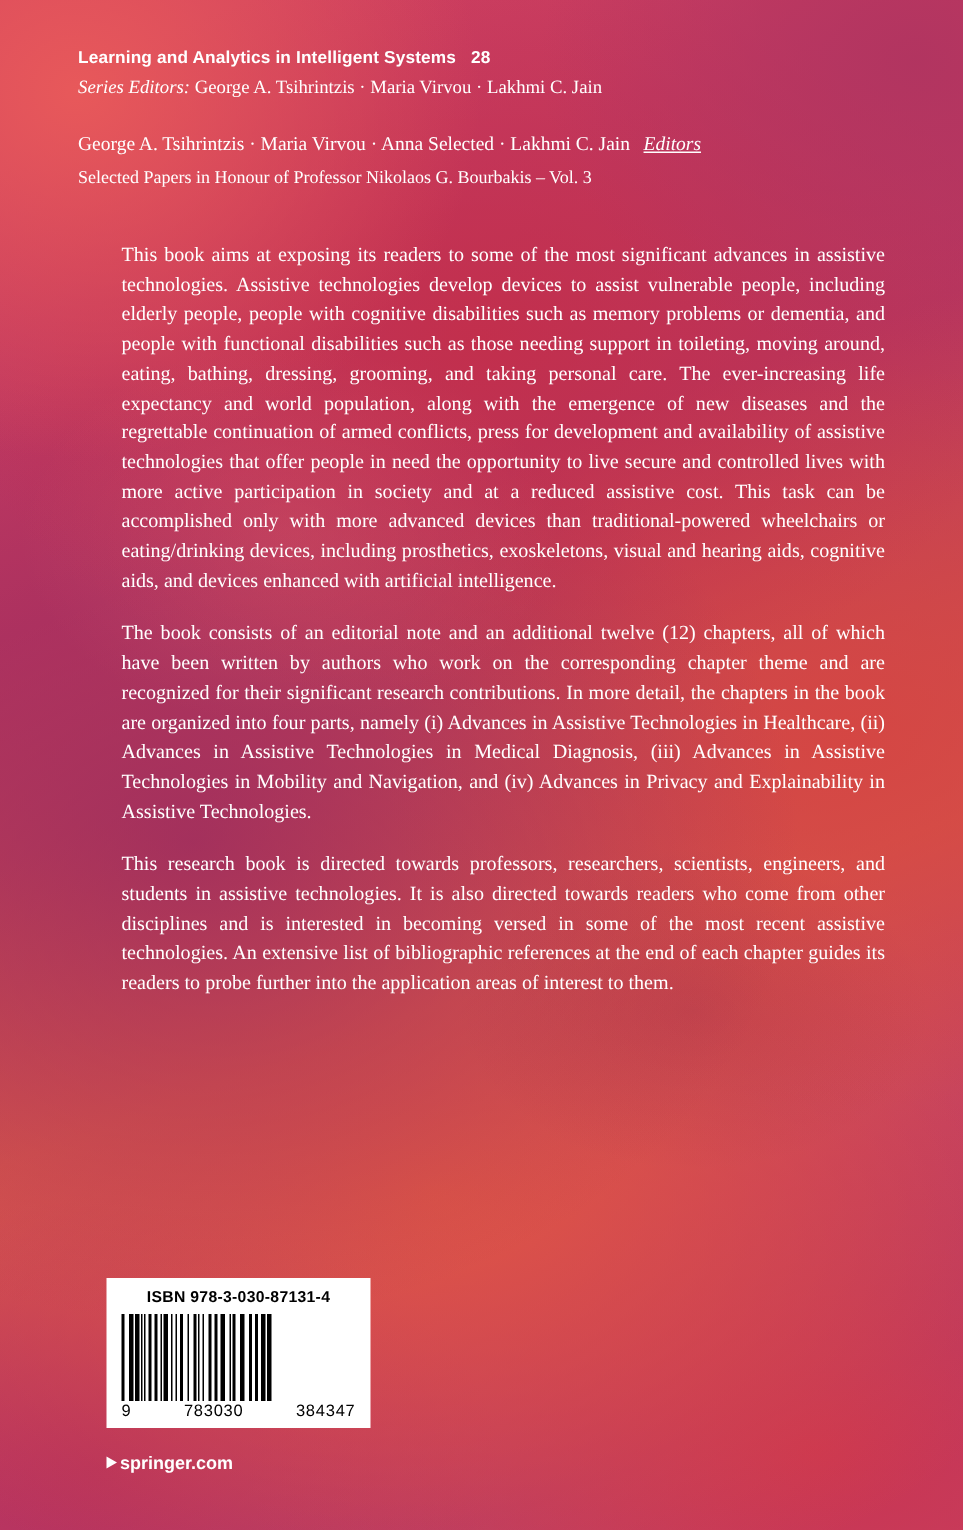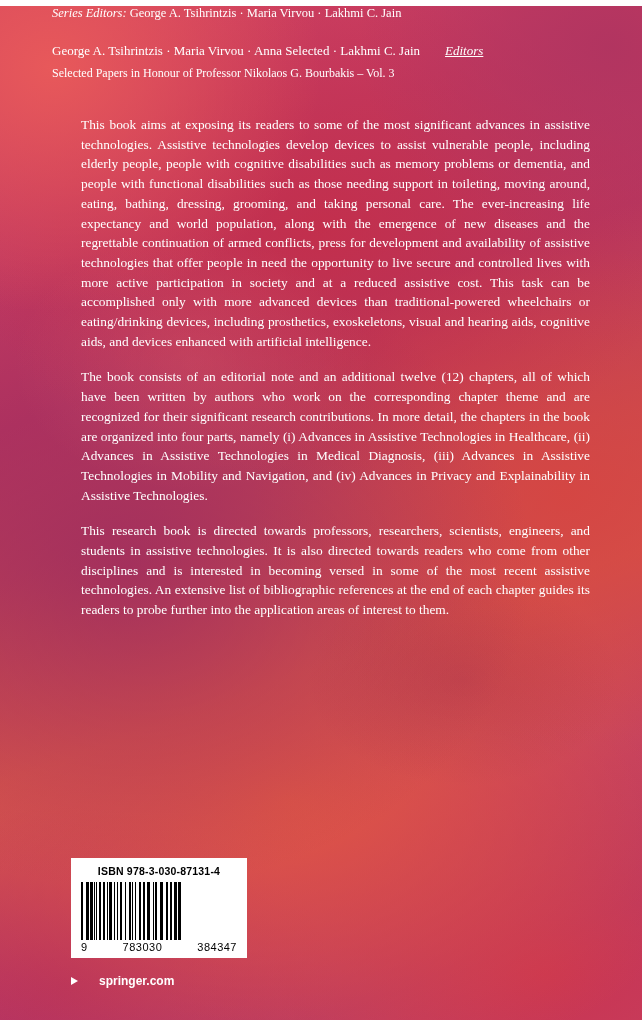--- a/index.html
+++ b/index.html
@@ -63,21 +63,21 @@
     font-style: italic;
     margin-top: 44px;
   }
   .editors-line {
     margin-top: 22px;
     font-family: "Liberation Serif", serif;
     font-size: 13px;
     color: #ffffff;
   }
   .editors-line .ed-label {
-    margin-left: 25px;
+    margin-left: 9px;
     font-style: italic;
     text-decoration: underline;
   }
   .book-title {
     margin-top: 10px;
     font-family: "Liberation Sans", sans-serif;
     font-size: 17.5px;
     font-weight: bold;
     color: #ffffff;
     letter-spacing: 0.1px;
@@ -145,37 +145,40 @@
     position: absolute;
     left: 71px;
     bottom: 38px;
     font-family: "Liberation Sans", sans-serif;
     font-size: 12px;
     font-weight: bold;
     color: #ffffff;
     z-index: 3;
     display: flex;
     align-items: center;
-    gap: 21px;
+    gap: 2px;
   }
   .springer .tri {
     width: 0;
     height: 0;
     border-left: 7px solid #ffffff;
     border-top: 4.5px solid transparent;
     border-bottom: 4.5px solid transparent;
   }
 </style>
 </head>
 <body>
 
 <div class="cover">
 
   <div class="content">
 
+    <div class="series-line">
+      <span>Learning and Analytics in Intelligent Systems</span><span class="vol">28</span>
+    </div>
 
     <div class="series-editors">
       <span class="lbl">Series Editors:</span>
       <span>George A. Tsihrintzis · Maria Virvou · Lakhmi C. Jain</span>
     </div>
 
     <div class="editors-line">
       <span>George A. Tsihrintzis · Maria Virvou · Anna Selected · Lakhmi C. Jain</span><span class="ed-label">Editors</span>
     </div>
 

